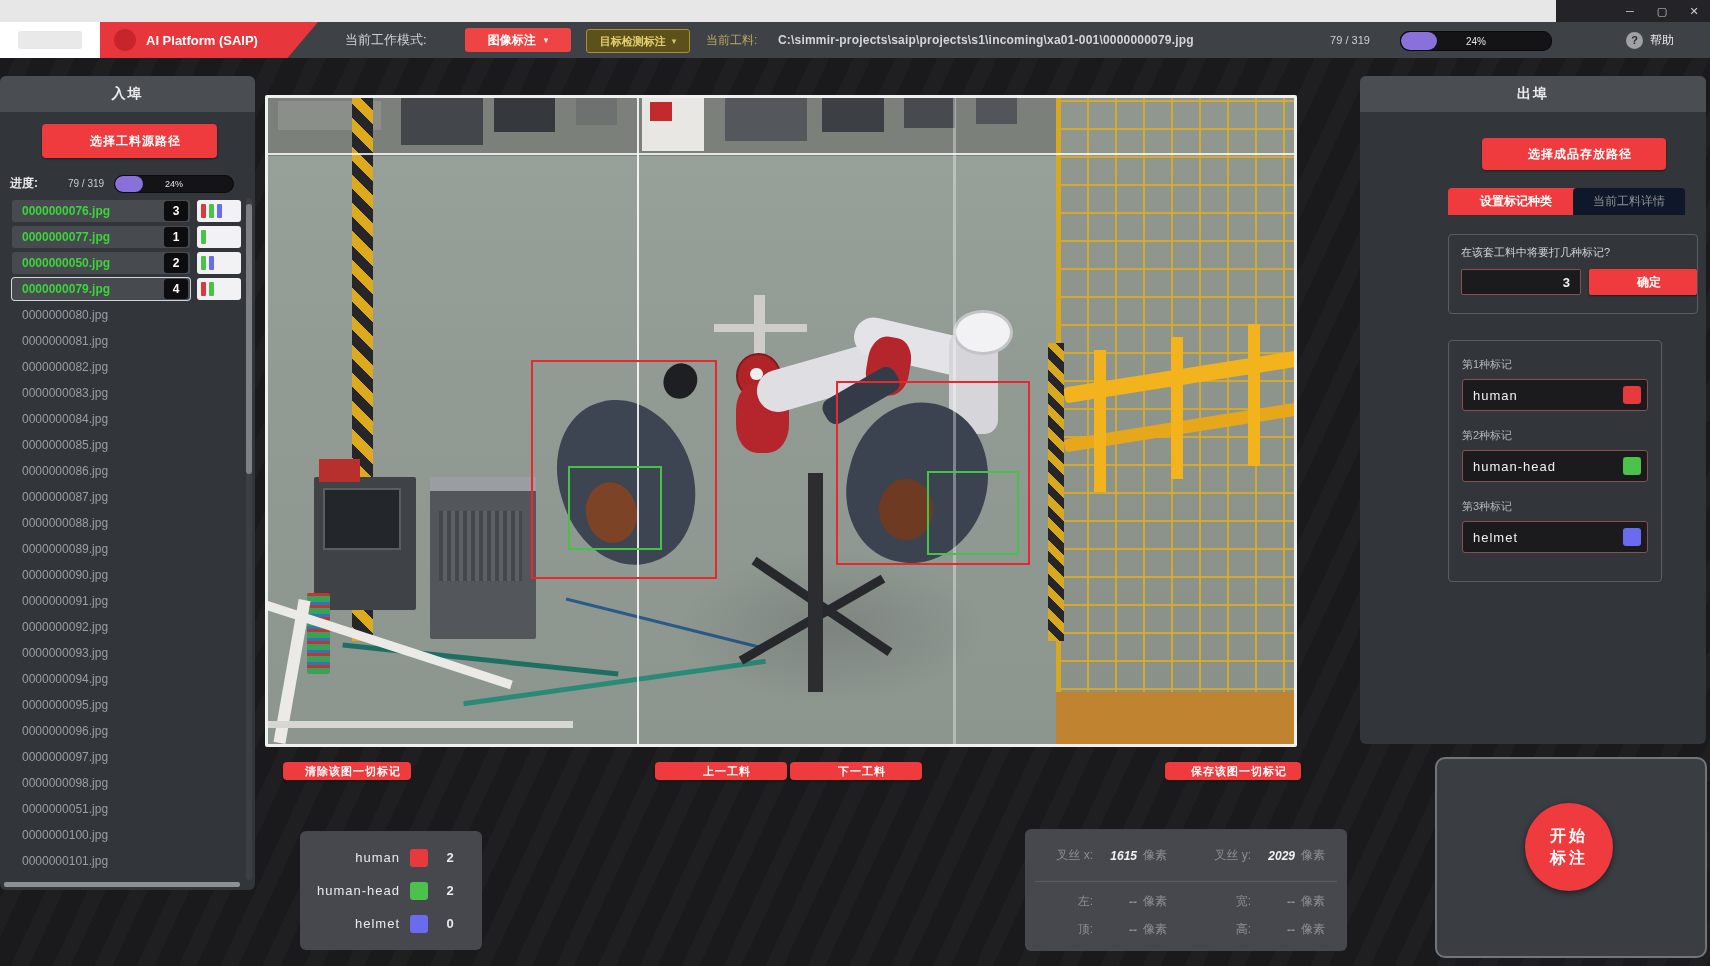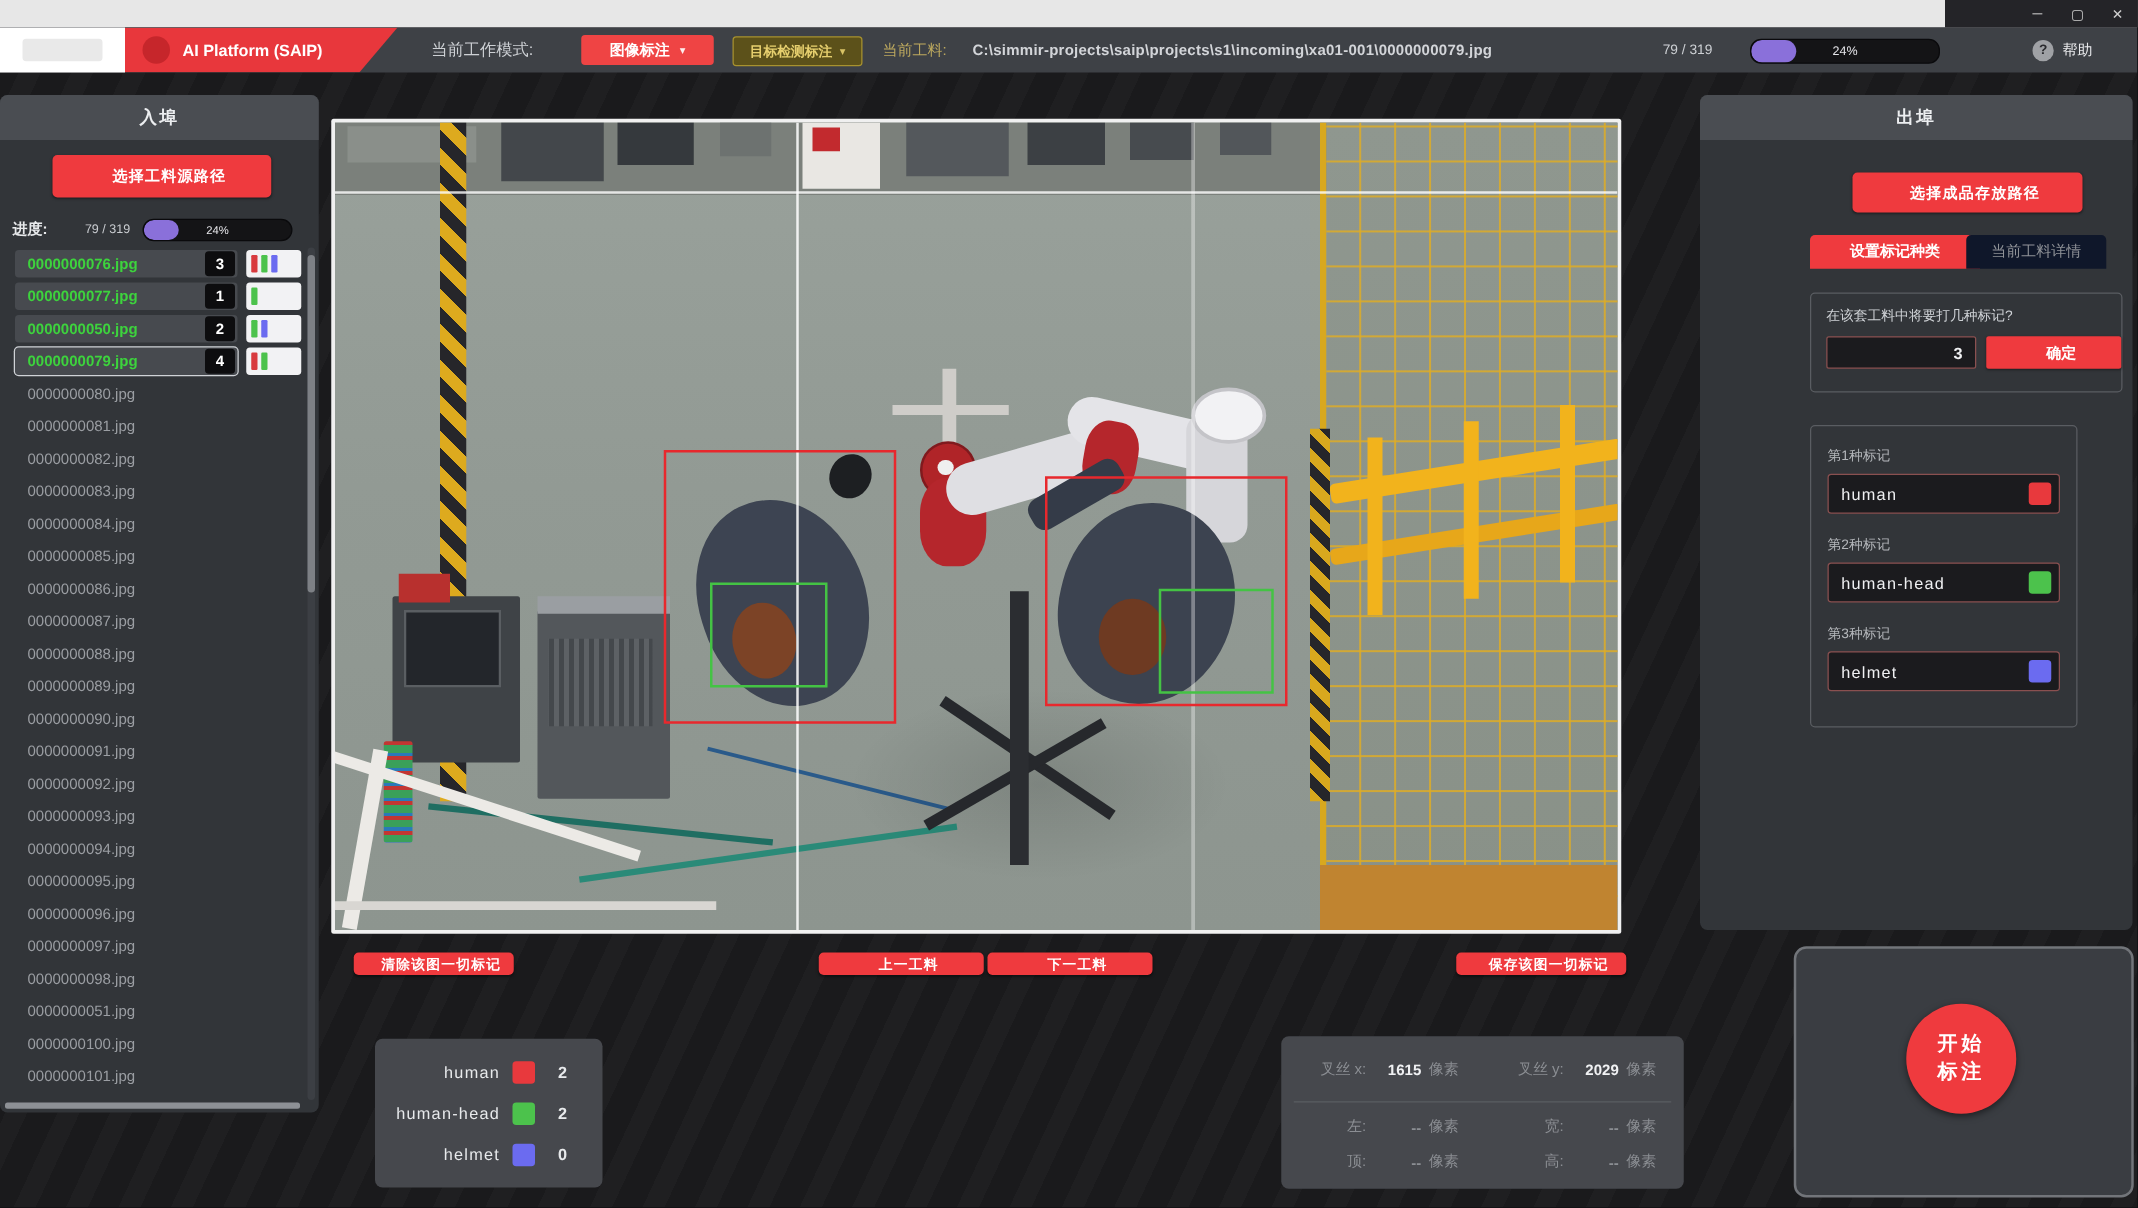--- a/index.html
+++ b/index.html
@@ -76,21 +76,21 @@
   .legend{left:300px;top:831px;width:182px;height:119px;background:#46484d;border-radius:6px;padding-top:10px;box-sizing:border-box;}
   .lg-row{display:flex;align-items:center;height:33px;}
   .lg-label{width:100px;text-align:right;color:#e8eaec;font-size:13px;letter-spacing:1px;}
   .lg-swatch{width:18px;height:18px;border-radius:3px;margin-left:10px;}
   .lg-count{width:44px;text-align:center;color:#e8eaec;font-size:13px;font-weight:bold;}
   
   .stats{left:1025px;top:829px;width:322px;height:122px;background:#46484d;border-radius:6px;color:#8b8e93;font-size:12px;box-sizing:border-box;}
   .st-row{position:absolute;left:0;width:322px;display:flex;justify-content:center;gap:26px;}
   .st-cell{display:flex;align-items:center;}
   .st-lab{width:52px;text-align:right;}
-  .st-val{width:44px;text-align:right;color:#8b8e93;font-weight:bold;}
+  .st-val{width:44px;text-align:right;color:#8b8e93;font-weight:bold;font-style:italic;}
   .st-val.bright{color:#f0f1f3;}
   .st-unit{width:30px;margin-left:6px;}
   .st-div{position:absolute;left:10px;right:10px;top:52px;height:1px;background:#5a5d62;}
   
   .rightpanel{left:1360px;top:76px;width:346px;height:668px;}
   .out-btn{left:122px;top:62px;width:172px;height:32px;font-size:12px;letter-spacing:1px;}
   .tab{position:absolute;top:112px;height:27px;display:flex;align-items:center;justify-content:center;font-size:12px;border-radius:4px 4px 0 0;cursor:pointer;}
   .tab.active{left:88px;width:136px;background:#ef3a3e;color:#fff;font-weight:bold;}
   .tab.inactive{left:213px;width:112px;background:#0f172a;color:#8f9297;}
   .qbox{left:88px;top:158px;width:250px;height:80px;border:1px solid #5a5d62;border-radius:4px;box-sizing:border-box;}

